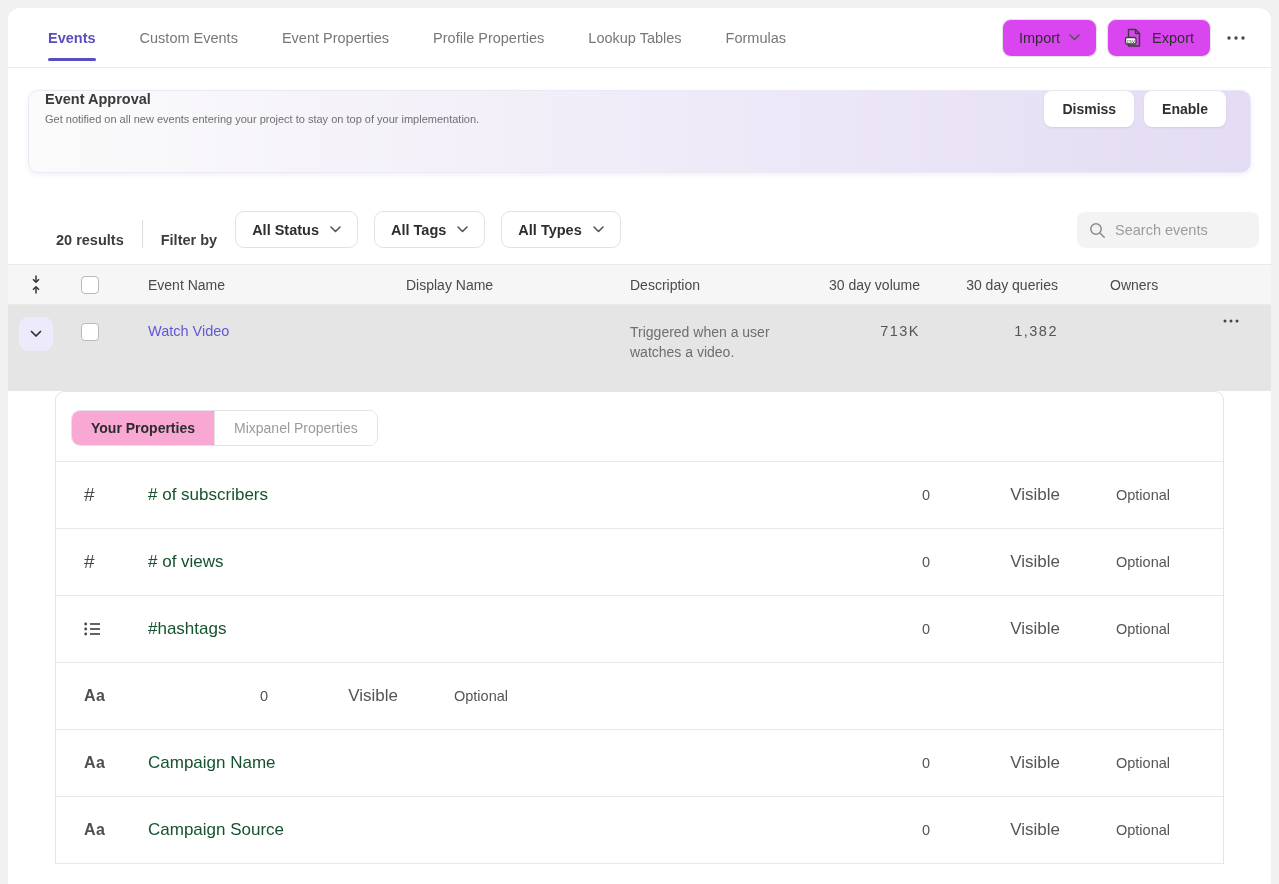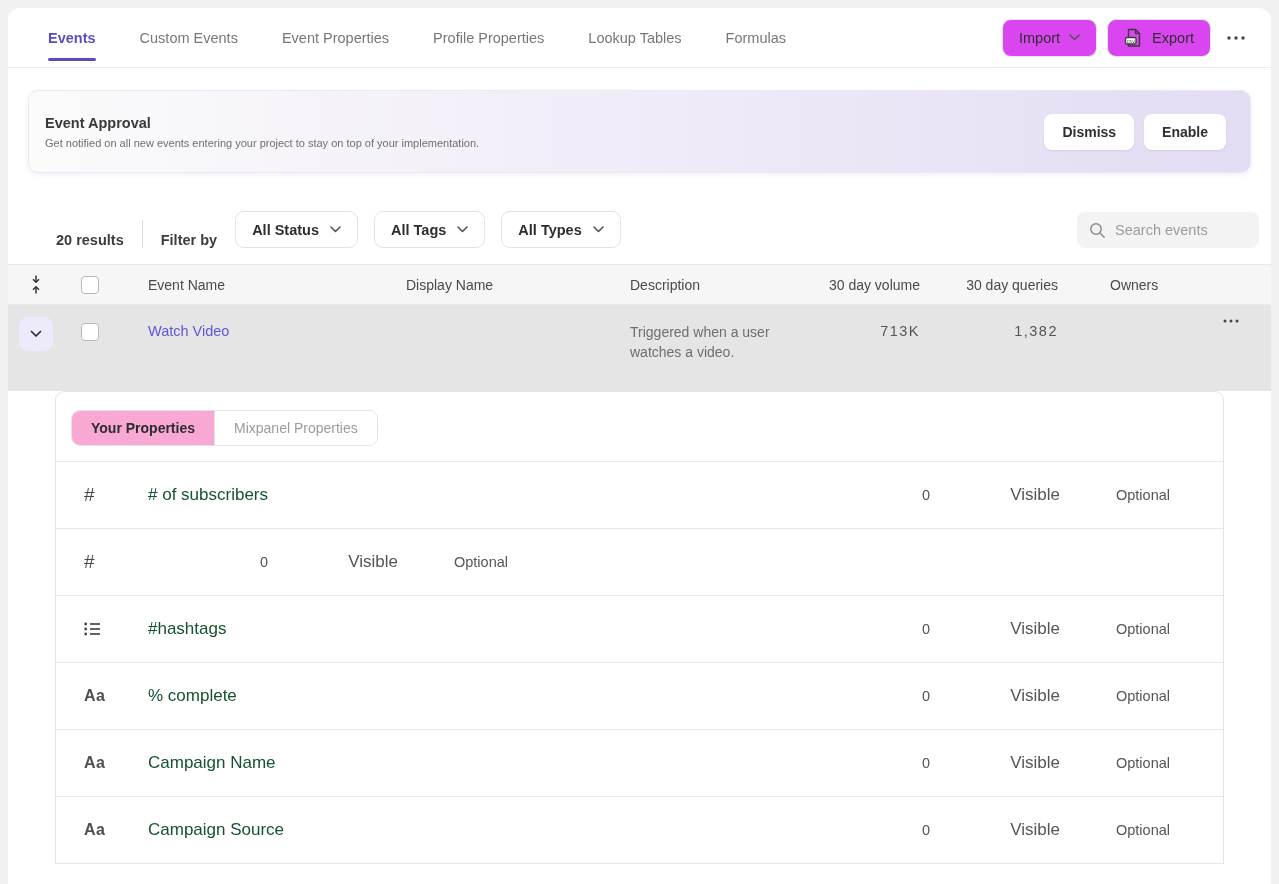--- a/index.html
+++ b/index.html
@@ -14,21 +14,21 @@
   .tab.active { color:#5a4ebf; font-weight:700; }
   .tab.active::after { content:""; position:absolute; left:0; right:0; bottom:-15px; height:3px; border-radius:2px; background:#5a4ebf; }
   .nav-actions { margin-left:auto; display:flex; align-items:center; gap:10px; }
   .btn-outline { display:flex; align-items:center; gap:9px; height:38px; padding:0 16px; background:#d946ef; border:1px solid #e4e4e4; border-radius:9px; font-size:14.5px; font-weight:500; color:#2e2e2e; cursor:pointer; }
   .icon-btn { border:none; background:none; padding:4px 6px; cursor:pointer; display:flex; align-items:center; }
 
   
   .banner { margin:22px 20px 0; height:83px; border-radius:10px; border:1px solid #ece8f6;
             background:linear-gradient(90deg,#fbfbfb 0%, #efeaf8 55%, #e3dcf3 100%);
             box-shadow:0 2px 5px rgba(90,70,140,0.08);
-            display:flex; align-items:center; padding:0 24px 0 16px; }
+            display:flex; padding:0 24px 0 16px; }
   .banner-text { display:flex; flex-direction:column; gap:6px; }
   .banner-title { font-size:14.5px; font-weight:700; color:#3a3a3a; }
   .banner-desc { font-size:11px; color:#6f6f6f; }
   .banner-actions { margin-left:auto; display:flex; gap:10px; }
   .banner-btn { background:#fff; border:none; border-radius:8px; height:36px; padding:0 18px; font-size:14px; font-weight:600; color:#2f2f2f; box-shadow:0 1px 2px rgba(60,40,110,0.10); cursor:pointer; }
 
   
   .filters { margin-top:38px; padding:0 12px 0 48px; display:flex; align-items:flex-end; }
   .results-count { font-size:14.5px; font-weight:600; color:#3c3c3c; }
   .v-divider { width:1px; height:28px; background:#ddd; margin:0 18px; }
@@ -246,20 +246,21 @@
       <span class="prop-name"># of subscribers</span>
       <span class="prop-val">0</span>
       <span class="prop-vis">Visible</span>
       <span class="prop-req">Optional</span>
     </div>
 
     <div class="prop-row">
       <div class="type-icon-wrap">
           <span class="icon-hash">#</span>
         </div>
+      <span class="prop-name"># of views</span>
       <span class="prop-val">0</span>
       <span class="prop-vis">Visible</span>
       <span class="prop-req">Optional</span>
     </div>
 
     <div class="prop-row">
       <div class="type-icon-wrap">
         <span style="display:flex;">
           <svg width="17" height="14" viewBox="0 0 17 14">
             <circle cx="1.7" cy="2" r="1.4" fill="#474747"></circle>
@@ -274,21 +275,20 @@
       <span class="prop-name">#hashtags</span>
       <span class="prop-val">0</span>
       <span class="prop-vis">Visible</span>
       <span class="prop-req">Optional</span>
     </div>
 
     <div class="prop-row">
       <div class="type-icon-wrap">
           <span class="icon-aa">Aa</span>
         </div>
-      <span class="prop-name">% complete</span>
       <span class="prop-val">0</span>
       <span class="prop-vis">Visible</span>
       <span class="prop-req">Optional</span>
     </div>
 
     <div class="prop-row">
       <div class="type-icon-wrap">
           <span class="icon-aa">Aa</span>
         </div>
       <span class="prop-name">Campaign Name</span>

